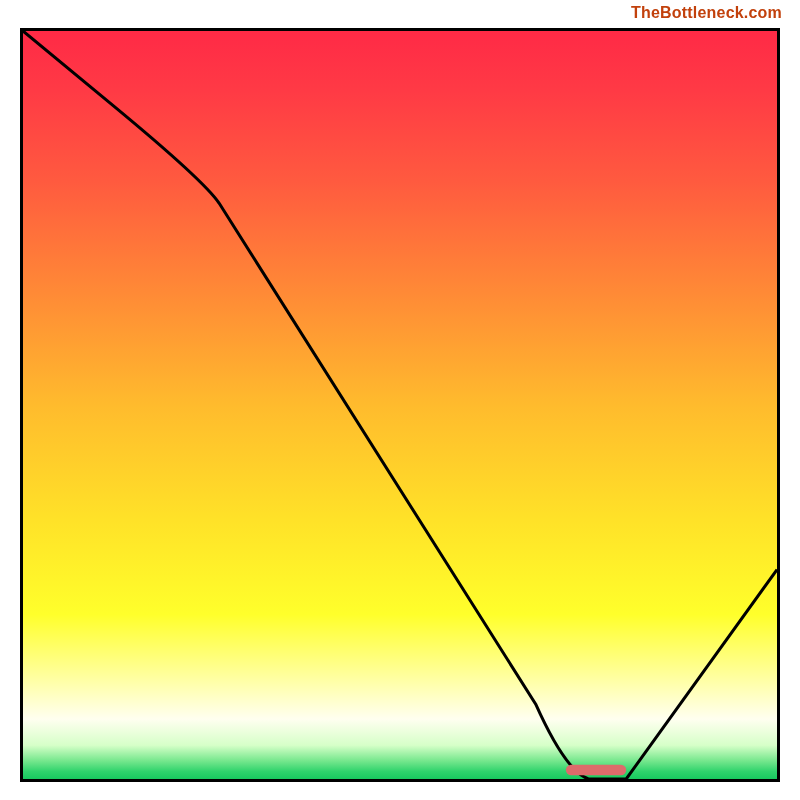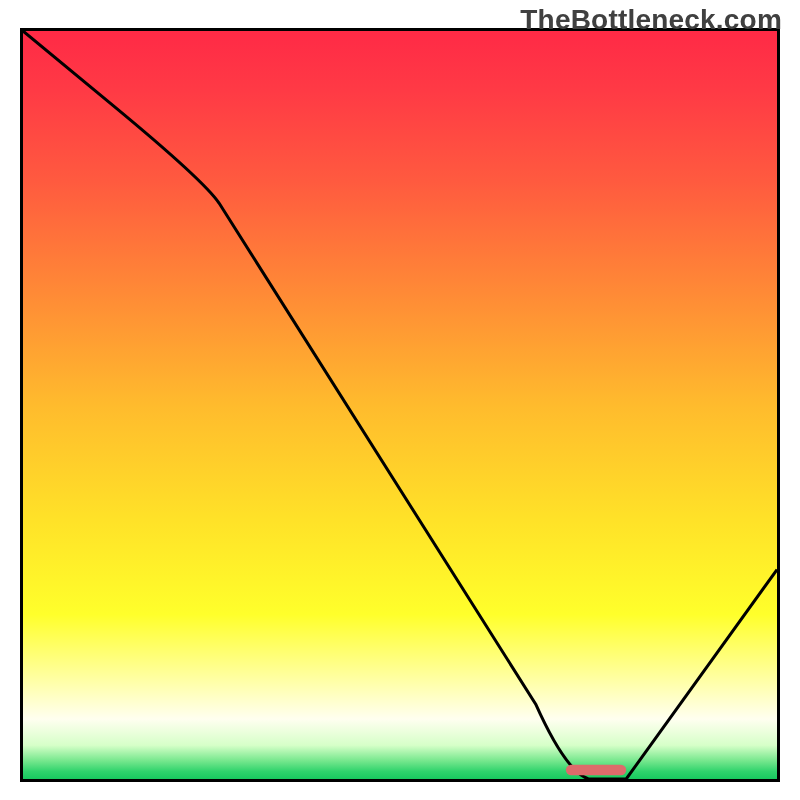--- a/index.html
+++ b/index.html
@@ -13,23 +13,23 @@
   }
   .container {
     position: relative;
     width: 800px;
     height: 800px;
   }
   .watermark {
     position: absolute;
     top: 4px;
     right: 18px;
-    font-size: 28px;
+    font-size: 16px;
     font-weight: 600;
-    color: #404040;
+    color: #c2410c;
     letter-spacing: 0.2px;
     z-index: 10;
     user-select: none;
   }
   .plot-frame {
     position: absolute;
     left: 20px;
     top: 28px;
     width: 760px;
     height: 754px;

